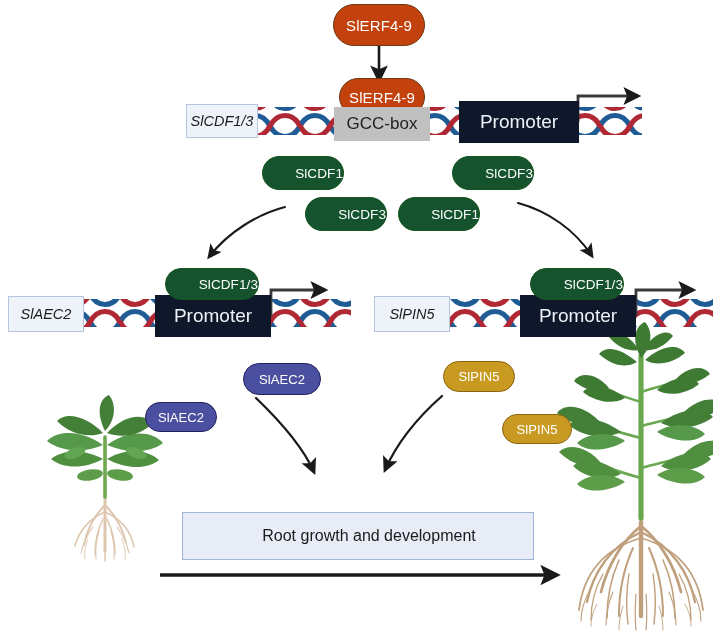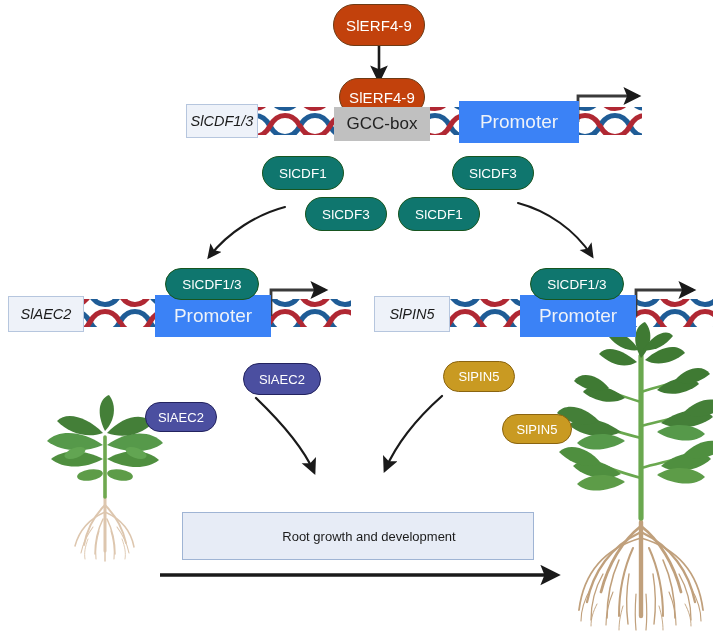--- a/index.html
+++ b/index.html
@@ -31,23 +31,24 @@
     white-space: nowrap;
     letter-spacing: 0.1px;
     text-align: center;
   }
   .pill-erf {
     background: #c2410c;
     border: 1.6px solid #6d3a14;
     font-size: 15px;
   }
   .pill-cdf {
-    background: #0f766e;
+    background: #14532d;
     border: 1.6px solid #17551f;
     font-size: 13.5px;
+    justify-content: flex-end;
   }
   .pill-aec {
     background: #4b4fa0;
     border: 1.6px solid #23235f;
     font-size: 13px;
   }
   .pill-pin {
     background: #c99a22;
     border: 1.6px solid #8a6410;
     font-size: 13px;
@@ -65,21 +66,21 @@
     font-style: italic;
     font-size: 14.5px;
     color: #1b1b1b;
     white-space: nowrap;
   }
 
   
   .promoter {
     position: absolute;
     box-sizing: border-box;
-    background: #3b82f6;
+    background: #0f172a;
     display: flex;
     align-items: center;
     justify-content: center;
     color: #eef2f8;
     font-size: 19px;
     white-space: nowrap;
   }
 
   
   .gccbox {
@@ -97,21 +98,21 @@
   
   .outcome {
     position: absolute;
     box-sizing: border-box;
     background: #e7ecf6;
     border: 1.6px solid #9fb4d4;
     display: flex;
     align-items: center;
     justify-content: center;
     color: #1b1b1b;
-    font-size: 13px;
+    font-size: 16px;
     white-space: nowrap;
     padding-left: 22px;
   }
 
   svg.layer {
     position: absolute;
     left: 0;
     top: 0;
     width: 713px;
     height: 633px;

